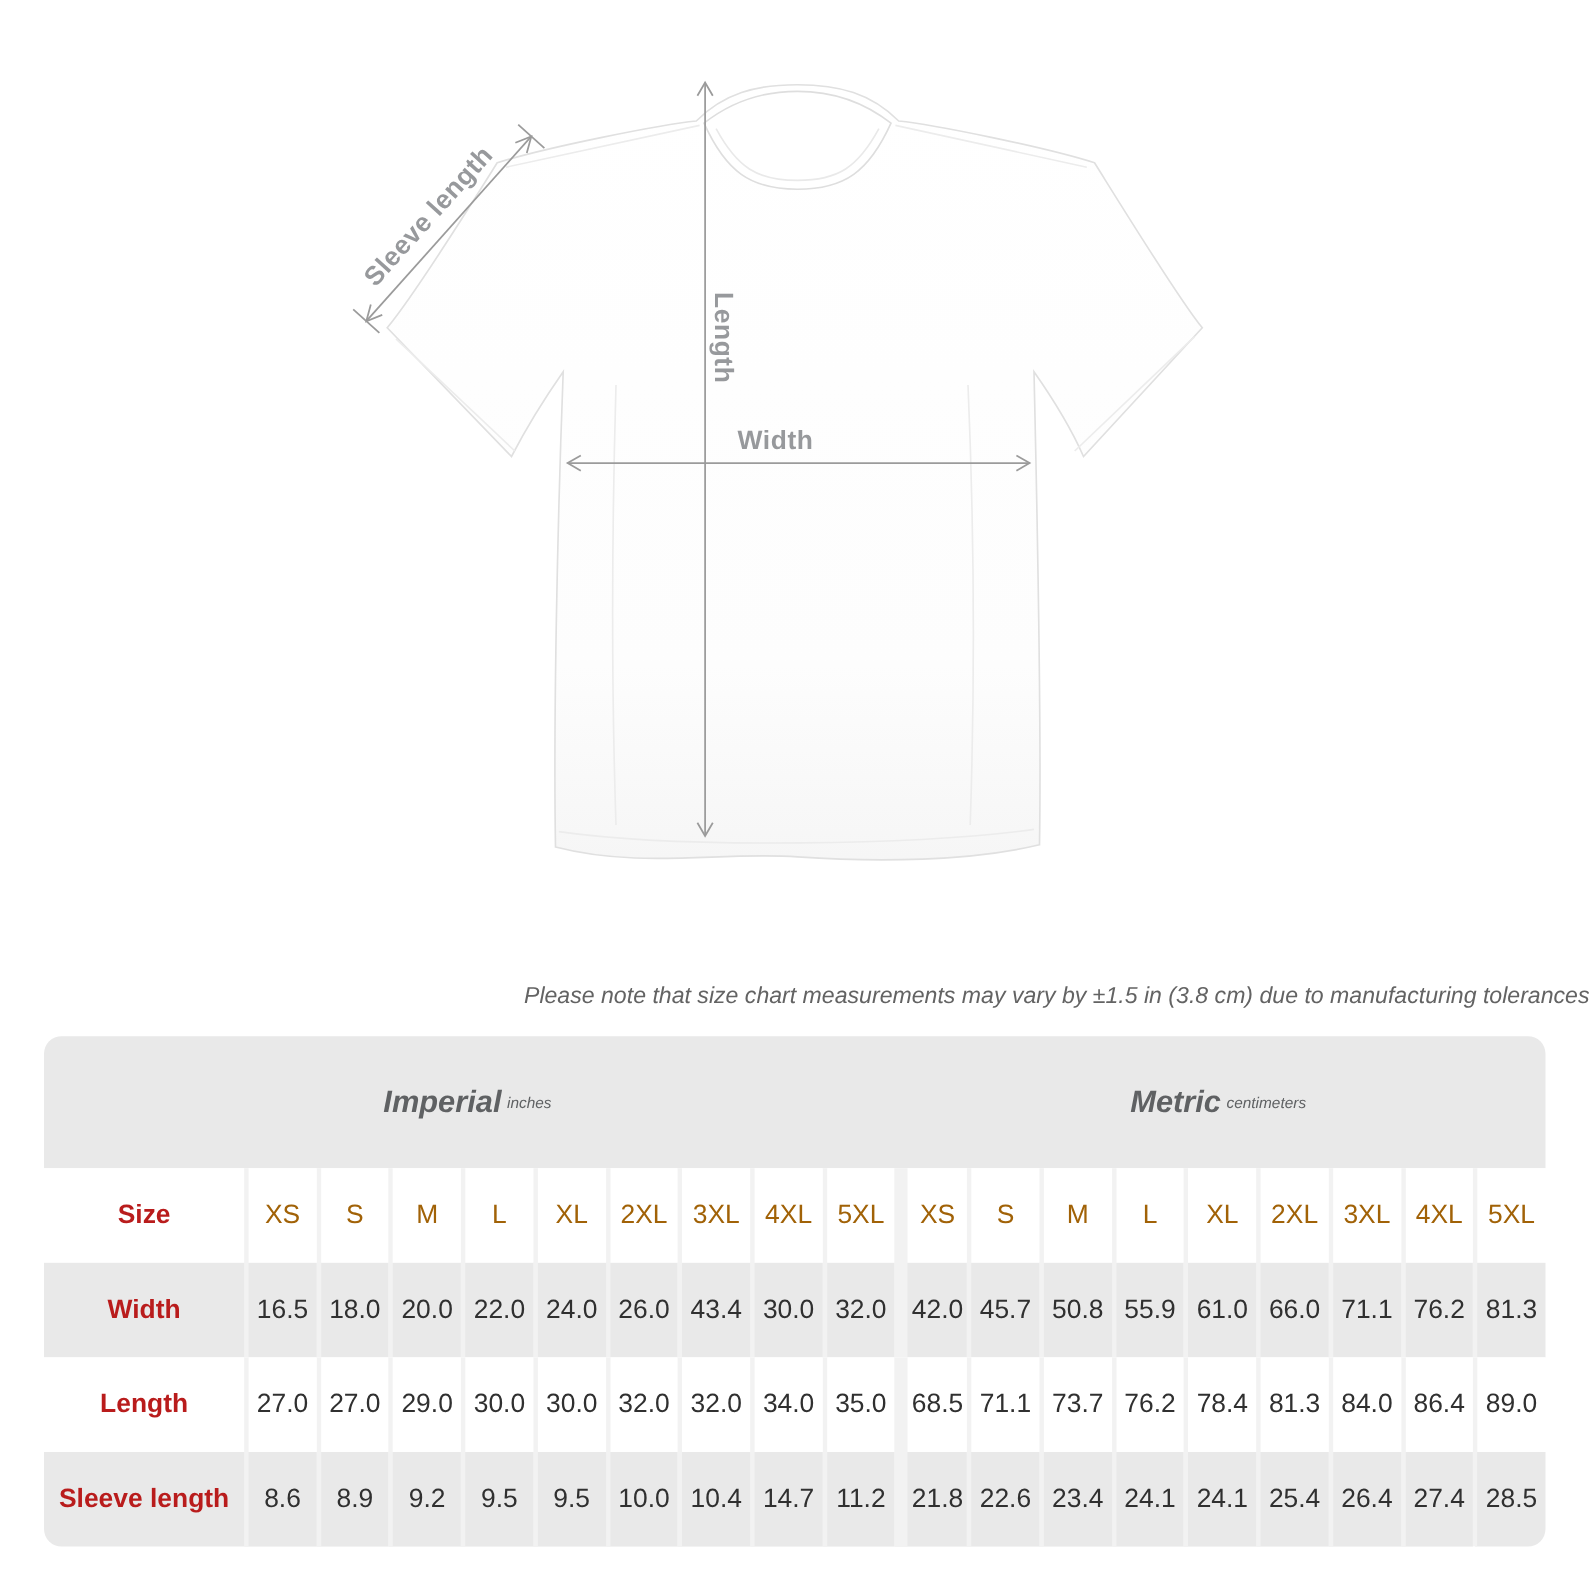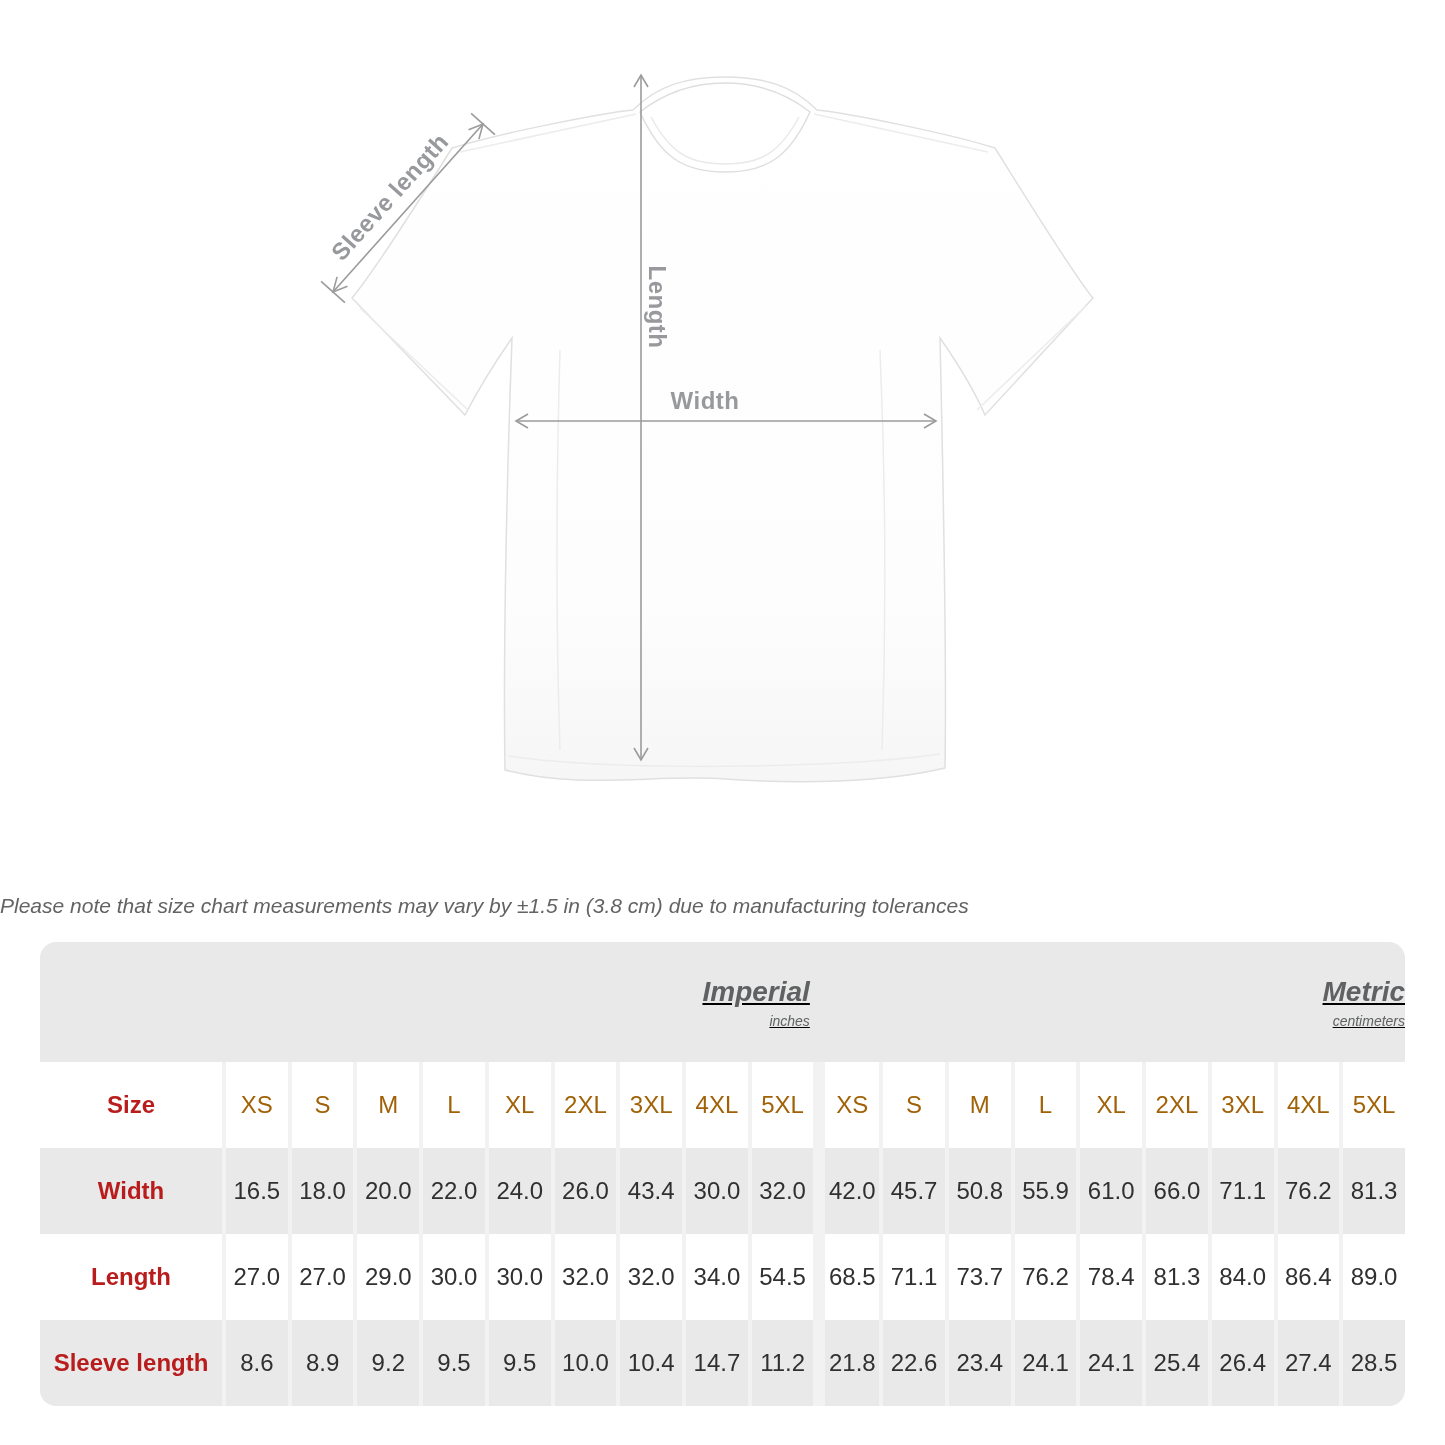--- a/index.html
+++ b/index.html
@@ -10,27 +10,27 @@
   .shirt-svg{position:absolute;left:320px;top:50px;}
   .dim-label{position:absolute;font-weight:bold;font-size:24px;color:#97999c;
              letter-spacing:.5px;white-space:nowrap;}
   .lbl-sleeve{left:390px;top:197px;transform:translate(-50%,-50%) rotate(-48deg);}
   .lbl-length{left:657px;top:307px;transform:translate(-50%,-50%) rotate(90deg);}
   .lbl-width{left:705px;top:401px;transform:translate(-50%,-50%);}
 
   
   .title{position:absolute;top:846px;left:0;width:100%;text-align:center;
          font-size:34px;font-weight:bold;color:#3d3d3d;}
-  .subtitle{position:absolute;top:894px;left:0;width:100%;text-align:left;
+  .subtitle{position:absolute;top:894px;left:0;width:100%;text-align:right;
             font-size:21px;font-style:italic;color:#636363;}
 
   
   .table-wrap{position:absolute;left:40px;top:942px;width:1365px;}
   .band{height:120px;background:#e9e9e9;border-radius:16px 16px 0 0;display:flex;}
-  .band-half{display:flex;flex-direction:column;align-items:flex-end;justify-content:center;gap:5px;text-decoration:underline;}
+  .band-half{display:flex;flex-direction:row;align-items:center;justify-content:center;gap:5px;}
   .band-half.imperial{flex:0 0 56.4%;}
   .band-half.metric{flex:1 1 auto;}
   .band-title{font-size:28px;font-weight:bold;font-style:italic;color:#5f6163;}
   .band-sub{font-size:14px;font-style:italic;color:#5f6163;}
 
   table.sizes{width:100%;border-collapse:separate;border-spacing:0;table-layout:fixed;}
   table.sizes td{height:84px;text-align:center;vertical-align:middle;
                  font-size:24px;color:#303030;background:#ffffff;overflow:hidden;}
   table.sizes tr.gray td{background:#e9e9e9;}
   table.sizes td.lbl{font-weight:bold;color:#b91c1c;}
@@ -191,21 +191,21 @@
           <tr class="">
             <td class="lbl">Length</td>
             <td class="val">27.0</td>
             <td class="val">27.0</td>
             <td class="val">29.0</td>
             <td class="val">30.0</td>
             <td class="val">30.0</td>
             <td class="val">32.0</td>
             <td class="val">32.0</td>
             <td class="val">34.0</td>
-            <td class="val">54.5</td>
+            <td class="val">35.0</td>
             <td class="val mfirst">68.5</td>
             <td class="val">71.1</td>
             <td class="val">73.7</td>
             <td class="val">76.2</td>
             <td class="val">78.4</td>
             <td class="val">81.3</td>
             <td class="val">84.0</td>
             <td class="val">86.4</td>
             <td class="val">89.0</td>
           </tr>

